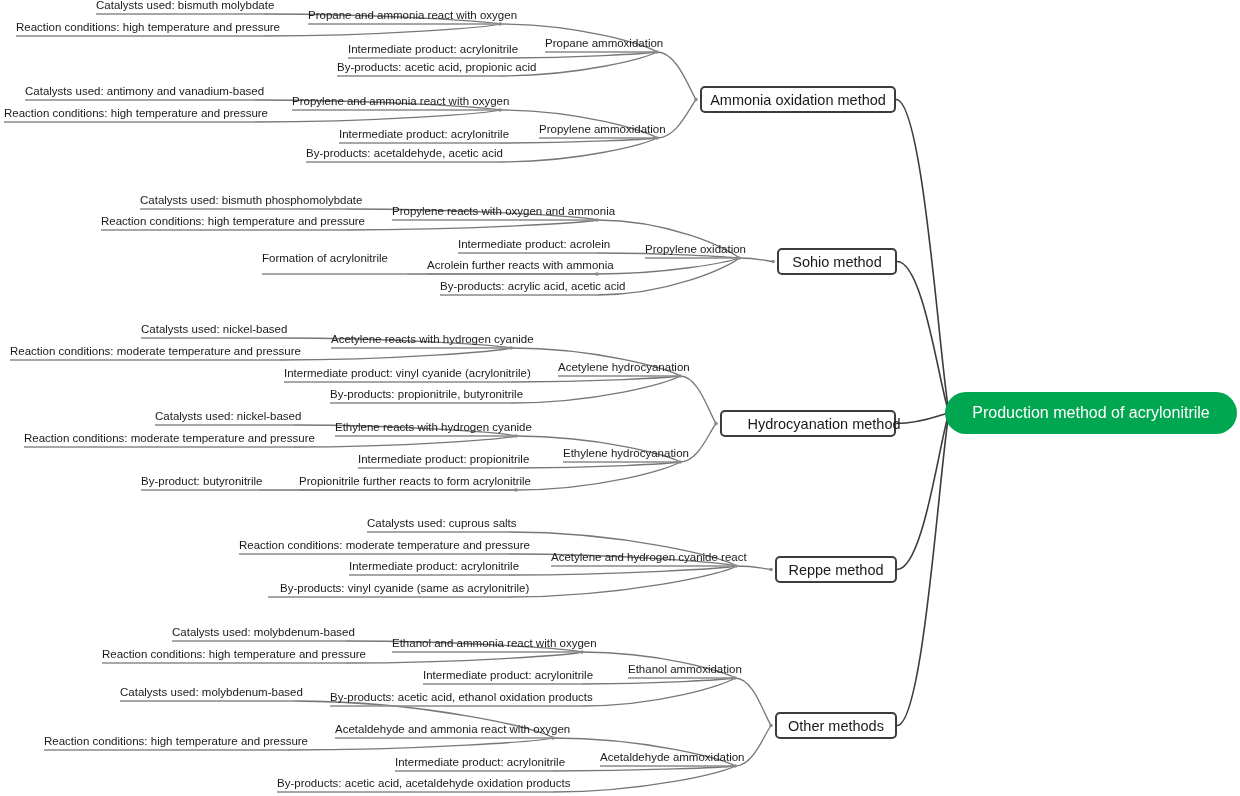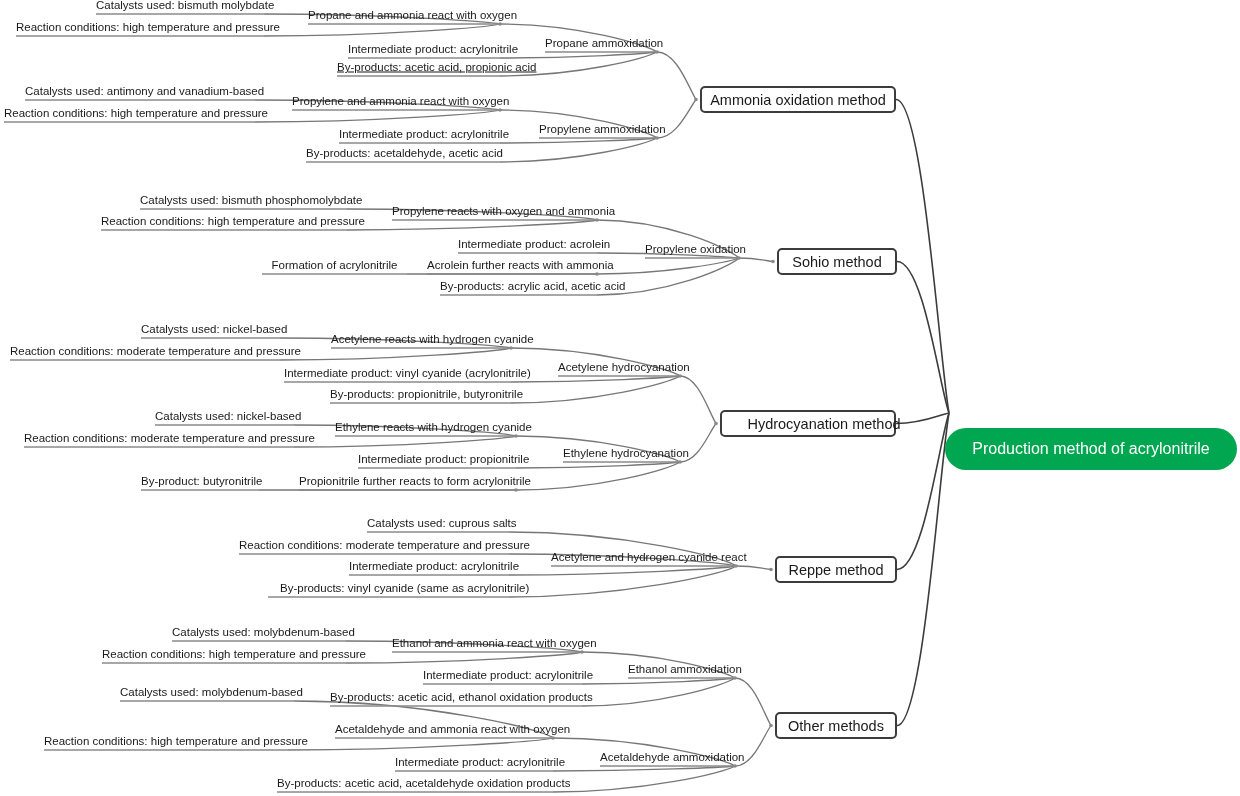--- a/index.html
+++ b/index.html
@@ -42,21 +42,20 @@
     position:absolute;
     background:#00a650;
     color:#ffffff;
     border-radius:22px;
     font-size:16px;
     display:flex;
     align-items:center;
     justify-content:center;
     white-space:nowrap;
     box-sizing:border-box;
-    margin-top:36px;
   }
 </style>
 </head>
 <body>
 
 <div id="stage">
 
   <svg id="wires" viewBox="0 0 1240 796" xmlns="http://www.w3.org/2000/svg">
     <g id="g-curves" fill="none" stroke="#3c3c3c" stroke-width="1.6">
         <path d="M 896 99.5 C 922.95 99.5, 939.12 356.57, 949 413" fill="none"></path>
@@ -222,21 +221,21 @@
       <div class="node2" style="left: 645px; top: 258px; width: 94px; text-align: right;"><span>Propylene oxidation</span></div>
       <div class="node2" style="left: 558px; top: 376px; width: 122px; text-align: right;"><span>Acetylene hydrocyanation</span></div>
       <div class="node2" style="left: 563px; top: 462px; width: 117px; text-align: right;"><span>Ethylene hydrocyanation</span></div>
       <div class="node2" style="left: 551px; top: 566px; width: 185px; text-align: right;"><span>Acetylene and hydrogen cyanide react</span></div>
       <div class="node2" style="left: 628px; top: 678px; width: 107px; text-align: right;"><span>Ethanol ammoxidation</span></div>
       <div class="node2" style="left: 600px; top: 766px; width: 135px; text-align: right;"><span>Acetaldehyde ammoxidation</span></div>
     </div>
   <div id="l3layer">
       <div class="leaf r" style="left: 308px; top: 24px; width: 192px; text-align: right;"><span>Propane and ammonia react with oxygen</span></div>
       <div class="leaf r" style="left: 348px; top: 58px; width: 152px; text-align: right;"><span>Intermediate product: acrylonitrile</span></div>
-      <div class="leaf r" style="left: 337px; top: 76px; width: 163px; text-align: right; text-decoration: underline;"><span>By-products: acetic acid, propionic acid</span></div>
+      <div class="leaf r" style="left: 337px; top: 76px; width: 163px; text-align: right;"><span>By-products: acetic acid, propionic acid</span></div>
       <div class="leaf r" style="left: 292px; top: 110px; width: 208px; text-align: right;"><span>Propylene and ammonia react with oxygen</span></div>
       <div class="leaf r" style="left: 339px; top: 143px; width: 161px; text-align: right;"><span>Intermediate product: acrylonitrile</span></div>
       <div class="leaf r" style="left: 306px; top: 162px; width: 194px; text-align: right;"><span>By-products: acetaldehyde, acetic acid</span></div>
       <div class="leaf r" style="left: 392px; top: 220px; width: 205px; text-align: right;"><span>Propylene reacts with oxygen and ammonia</span></div>
       <div class="leaf r" style="left: 458px; top: 253px; width: 139px; text-align: right;"><span>Intermediate product: acrolein</span></div>
       <div class="leaf r" style="left: 427px; top: 274px; width: 170px; text-align: right;"><span>Acrolein further reacts with ammonia</span></div>
       <div class="leaf r" style="left: 440px; top: 295px; width: 157px; text-align: right;"><span>By-products: acrylic acid, acetic acid</span></div>
       <div class="leaf r" style="left: 331px; top: 348px; width: 180px; text-align: right;"><span>Acetylene reacts with hydrogen cyanide</span></div>
       <div class="leaf r" style="left: 284px; top: 382px; width: 227px; text-align: right;"><span>Intermediate product: vinyl cyanide (acrylonitrile)</span></div>
       <div class="leaf r" style="left: 330px; top: 403px; width: 181px; text-align: right;"><span>By-products: propionitrile, butyronitrile</span></div>
@@ -254,21 +253,21 @@
       <div class="leaf r" style="left: 395px; top: 771px; width: 158px; text-align: right;"><span>Intermediate product: acrylonitrile</span></div>
       <div class="leaf r" style="left: 277px; top: 792px; width: 276px; text-align: right;"><span>By-products: acetic acid, acetaldehyde oxidation products</span></div>
     </div>
   <div id="l4layer">
       <div class="leaf r" style="left: 96px; top: 14px; width: 168px; text-align: right;"><span>Catalysts used: bismuth molybdate</span></div>
       <div class="leaf r" style="left: 16px; top: 36px; width: 248px; text-align: right;"><span>Reaction conditions: high temperature and pressure</span></div>
       <div class="leaf r" style="left: 25px; top: 100px; width: 230px; text-align: right;"><span>Catalysts used: antimony and vanadium-based</span></div>
       <div class="leaf r" style="left: 4px; top: 122px; width: 251px; text-align: right;"><span>Reaction conditions: high temperature and pressure</span></div>
       <div class="leaf r" style="left: 140px; top: 209px; width: 207px; text-align: right;"><span>Catalysts used: bismuth phosphomolybdate</span></div>
       <div class="leaf r" style="left: 101px; top: 230px; width: 246px; text-align: right;"><span>Reaction conditions: high temperature and pressure</span></div>
-      <div class="leaf r" style="left: 262px; top: 274px; width: 145px; text-align: center;"><span>Formation of acrylonitrile</span></div>
+      <div class="leaf r" style="left: 262px; top: 267px; width: 145px; text-align: left;"><span>Formation of acrylonitrile</span></div>
       <div class="leaf r" style="left: 141px; top: 338px; width: 139px; text-align: right;"><span>Catalysts used: nickel-based</span></div>
       <div class="leaf r" style="left: 10px; top: 360px; width: 270px; text-align: right;"><span>Reaction conditions: moderate temperature and pressure</span></div>
       <div class="leaf r" style="left: 155px; top: 425px; width: 139px; text-align: right;"><span>Catalysts used: nickel-based</span></div>
       <div class="leaf r" style="left: 24px; top: 447px; width: 270px; text-align: right;"><span>Reaction conditions: moderate temperature and pressure</span></div>
       <div class="leaf r" style="left: 141px; top: 490px; width: 118px; text-align: right;"><span>By-product: butyronitrile</span></div>
       <div class="leaf r" style="left: 172px; top: 641px; width: 174px; text-align: right;"><span>Catalysts used: molybdenum-based</span></div>
       <div class="leaf r" style="left: 102px; top: 663px; width: 244px; text-align: right;"><span>Reaction conditions: high temperature and pressure</span></div>
       <div class="leaf r" style="left: 120px; top: 701px; width: 174px; text-align: right;"><span>Catalysts used: molybdenum-based</span></div>
       <div class="leaf r" style="left: 44px; top: 750px; width: 244px; text-align: right;"><span>Reaction conditions: high temperature and pressure</span></div>
     </div>

